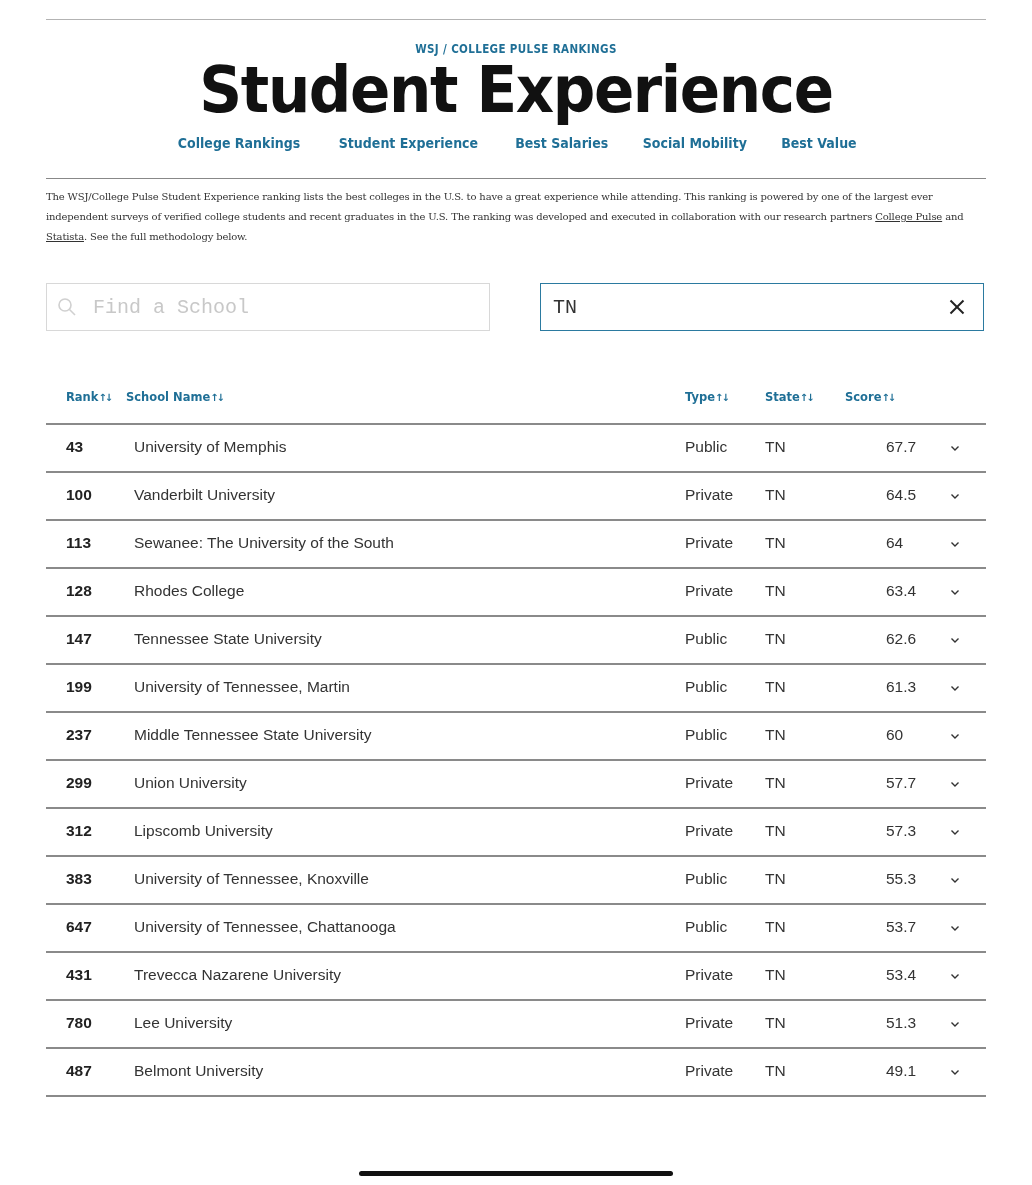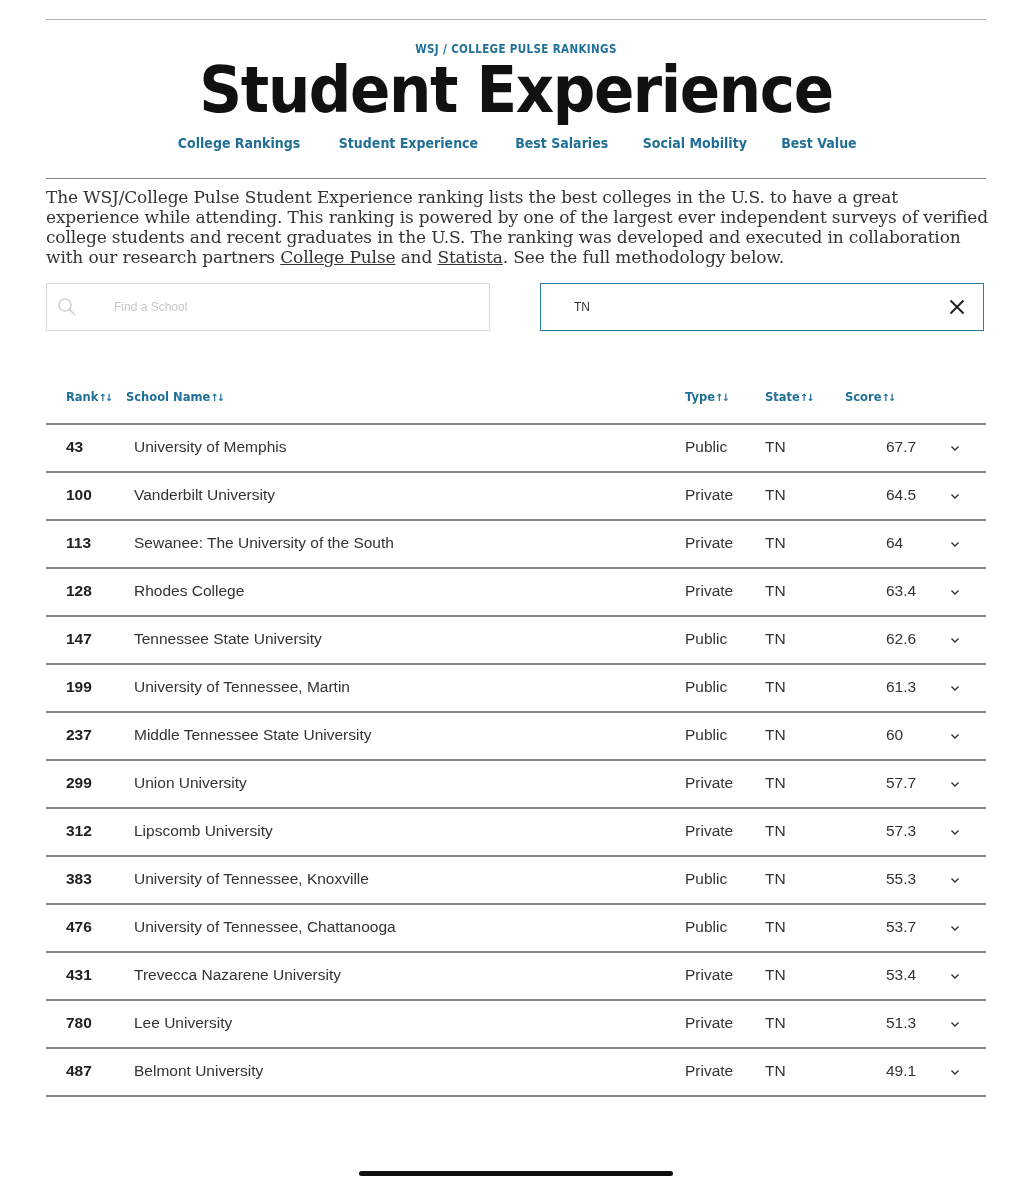--- a/index.html
+++ b/index.html
@@ -3,26 +3,26 @@
 <meta charset="utf-8">
 <style>
   html, body { margin: 0; padding: 0; background: #ffffff; }
   body { width: 1032px; height: 1185px; position: relative; overflow: hidden; font-family: "Liberation Sans", sans-serif; color: #222; }
   .top-rule { position: absolute; left: 46px; top: 19px; width: 940px; height: 1px; background: #b3b3b3; }
   .kicker { position: absolute; left: 0; width: 1032px; top: 42px; text-align: center; font-size: 11.5px; font-weight: bold; letter-spacing: 0.4px; color: #1f6f96; font-family: "DejaVu Sans", sans-serif; transform: scaleX(0.9); }
   .title { position: absolute; left: 0; width: 1032px; top: 54px; text-align: center; font-size: 64px; font-weight: bold; color: #111; font-family: "DejaVu Sans", sans-serif; letter-spacing: -1.5px; line-height: 72px; transform: scaleX(0.93); }
   .nav { position: absolute; left: 0; width: 1032px; top: 135px; display: flex; justify-content: center; gap: 24px; }
   .nav a { font-size: 14px; font-weight: bold; color: #1f6f96; text-decoration: none; font-family: "DejaVu Sans", sans-serif; transform: scaleX(0.9); display: inline-block; cursor: pointer; }
   .mid-rule { position: absolute; left: 46px; top: 178px; width: 940px; height: 1px; background: #888; }
-  .intro { position: absolute; left: 46px; top: 187px; width: 945px; font-family: "DejaVu Serif", serif; font-size: 17px; line-height: 20px; color: #333; letter-spacing: -0.15px; }
+  .intro { position: absolute; left: 46px; top: 187px; width: 945px; font-family: "DejaVu Serif", serif; font-size: 10px; line-height: 20px; color: #333; letter-spacing: -0.15px; }
   .intro a { color: #333; text-decoration: underline; cursor: pointer; }
   .search { position: absolute; top: 283px; height: 48px; width: 444px; border: 1px solid #d8d8d8; box-sizing: border-box; display: flex; align-items: center; }
   .search.left { left: 46px; }
   .search.right { left: 540px; border: 1px solid #2b7aa0; }
-  .search input { border: none; outline: none; font-size: 12px; font-family: Liberation Sans, sans-serif; color: #333; background: transparent; flex: 1; margin-left: 21px; }
+  .search input { border: none; outline: none; font-size: 20px; font-family: Liberation Mono, monospace; color: #333; background: transparent; flex: 1; }
   .search input::placeholder { color: #c8c8c8; }
   .search .sicon { width: 20px; height: 20px; margin: 0 14px 0 10px; }
   .search.right input { padding-left: 12px; }
   .clear-btn { width: 24px; height: 24px; margin-right: 14px; cursor: pointer; display: flex; align-items: center; justify-content: center; }
   .table { position: absolute; left: 46px; top: 380px; width: 940px; }
   .thead { height: 43px; border-bottom: 2px solid #8a8a8a; position: relative; }
   .th { position: absolute; top: 10px; font-size: 11.5px; font-weight: bold; color: #1f6f96; font-family: "DejaVu Sans", sans-serif; cursor: pointer; display: flex; align-items: center; }
   .th .sort { font-size: 10px; letter-spacing: -2px; }
   .row { height: 46px; border-bottom: 2px solid #8a8a8a; position: relative; font-size: 15.5px; color: #333; }
   .cell { position: absolute; top: 13px; }
@@ -209,21 +209,21 @@
         <span class="cell c-type">Public</span>
         <span class="cell c-state">TN</span>
         <span class="cell c-score">55.3</span>
         <span class="cell c-exp">
           <svg width="10" height="7" viewBox="0 0 10 7">
             <polyline points="1.5,1.5 5,5 8.5,1.5" fill="none" stroke="#333" stroke-width="1.4"></polyline>
           </svg>
         </span>
       </div>
       <div class="row">
-        <span class="cell c-rank">476</span>
+        <span class="cell c-rank">647</span>
         <span class="cell c-name">University of Tennessee, Chattanooga</span>
         <span class="cell c-type">Public</span>
         <span class="cell c-state">TN</span>
         <span class="cell c-score">53.7</span>
         <span class="cell c-exp">
           <svg width="10" height="7" viewBox="0 0 10 7">
             <polyline points="1.5,1.5 5,5 8.5,1.5" fill="none" stroke="#333" stroke-width="1.4"></polyline>
           </svg>
         </span>
       </div>

